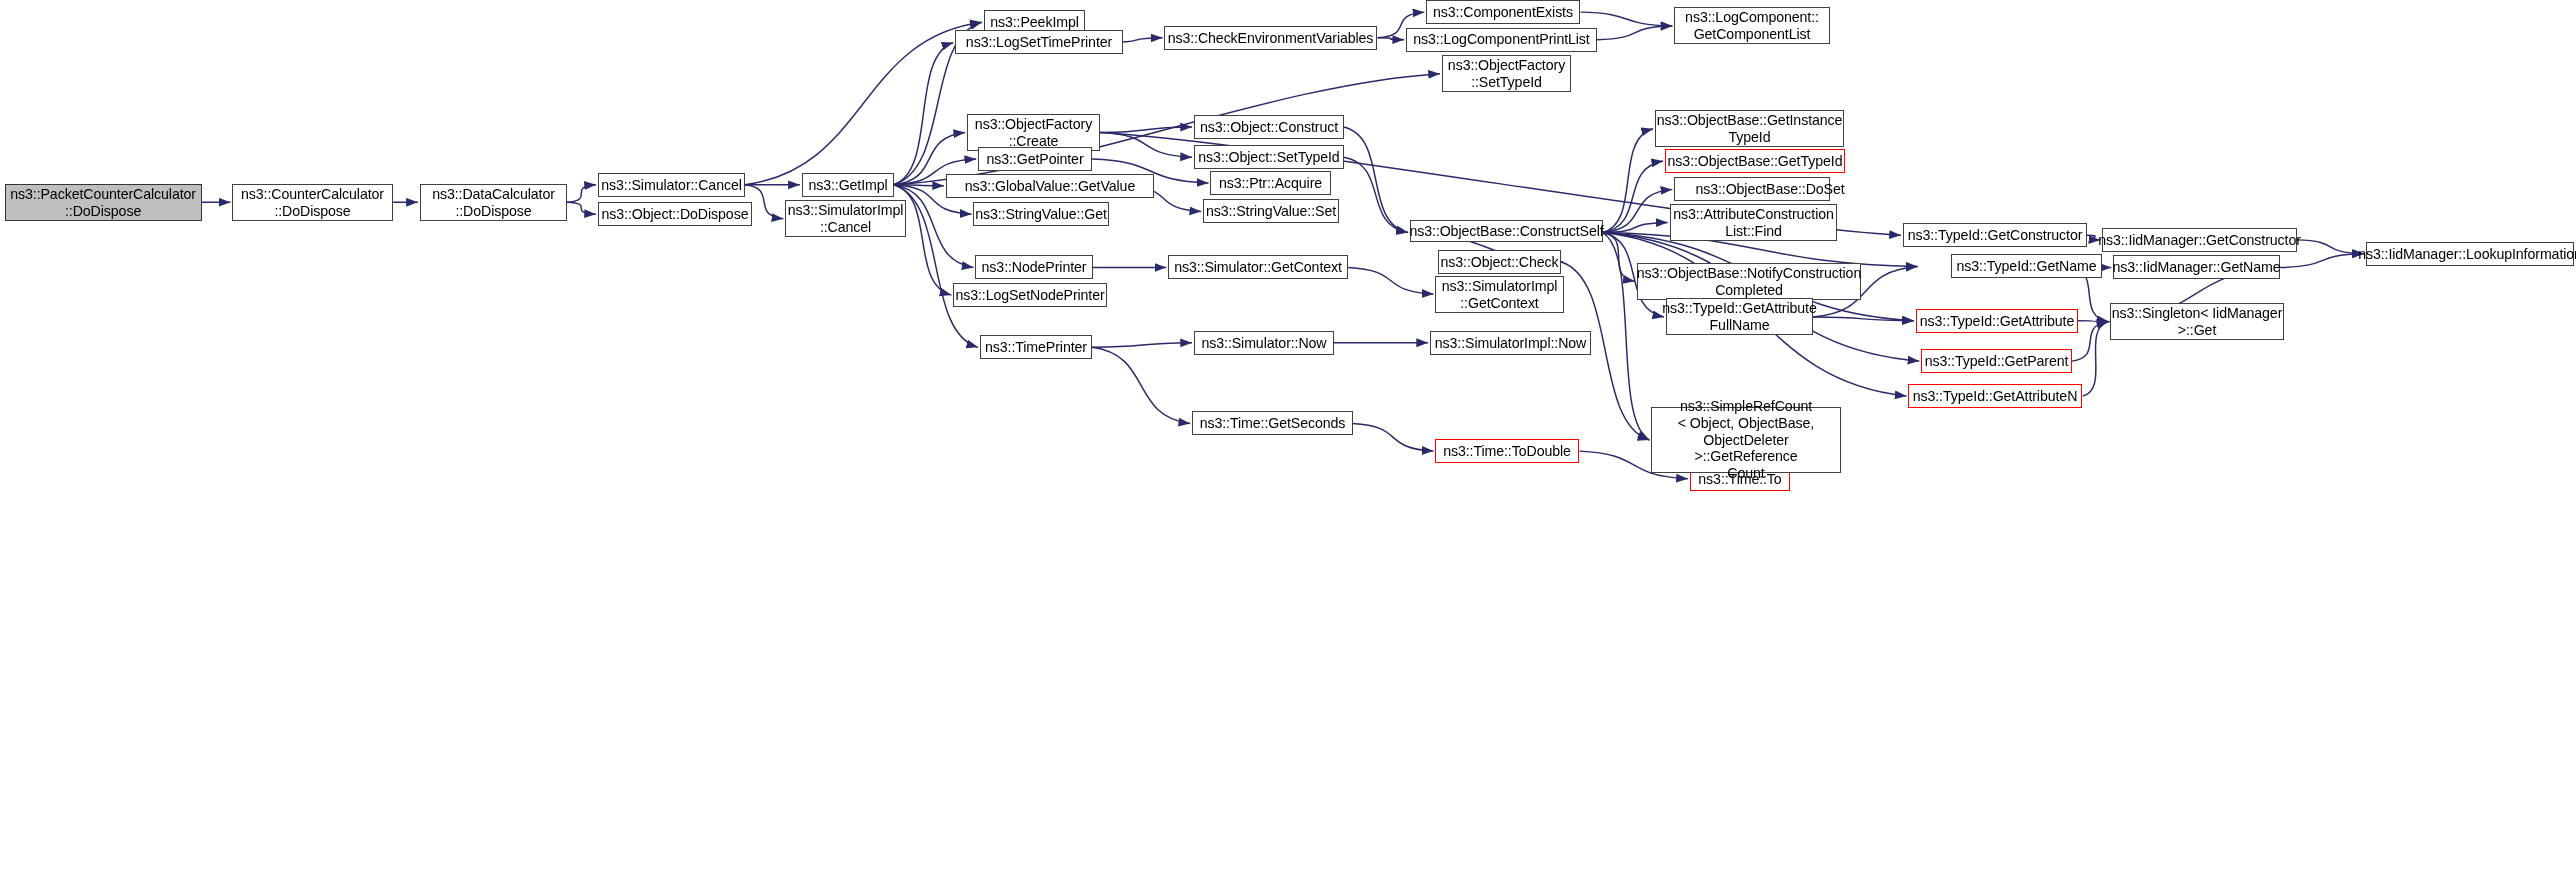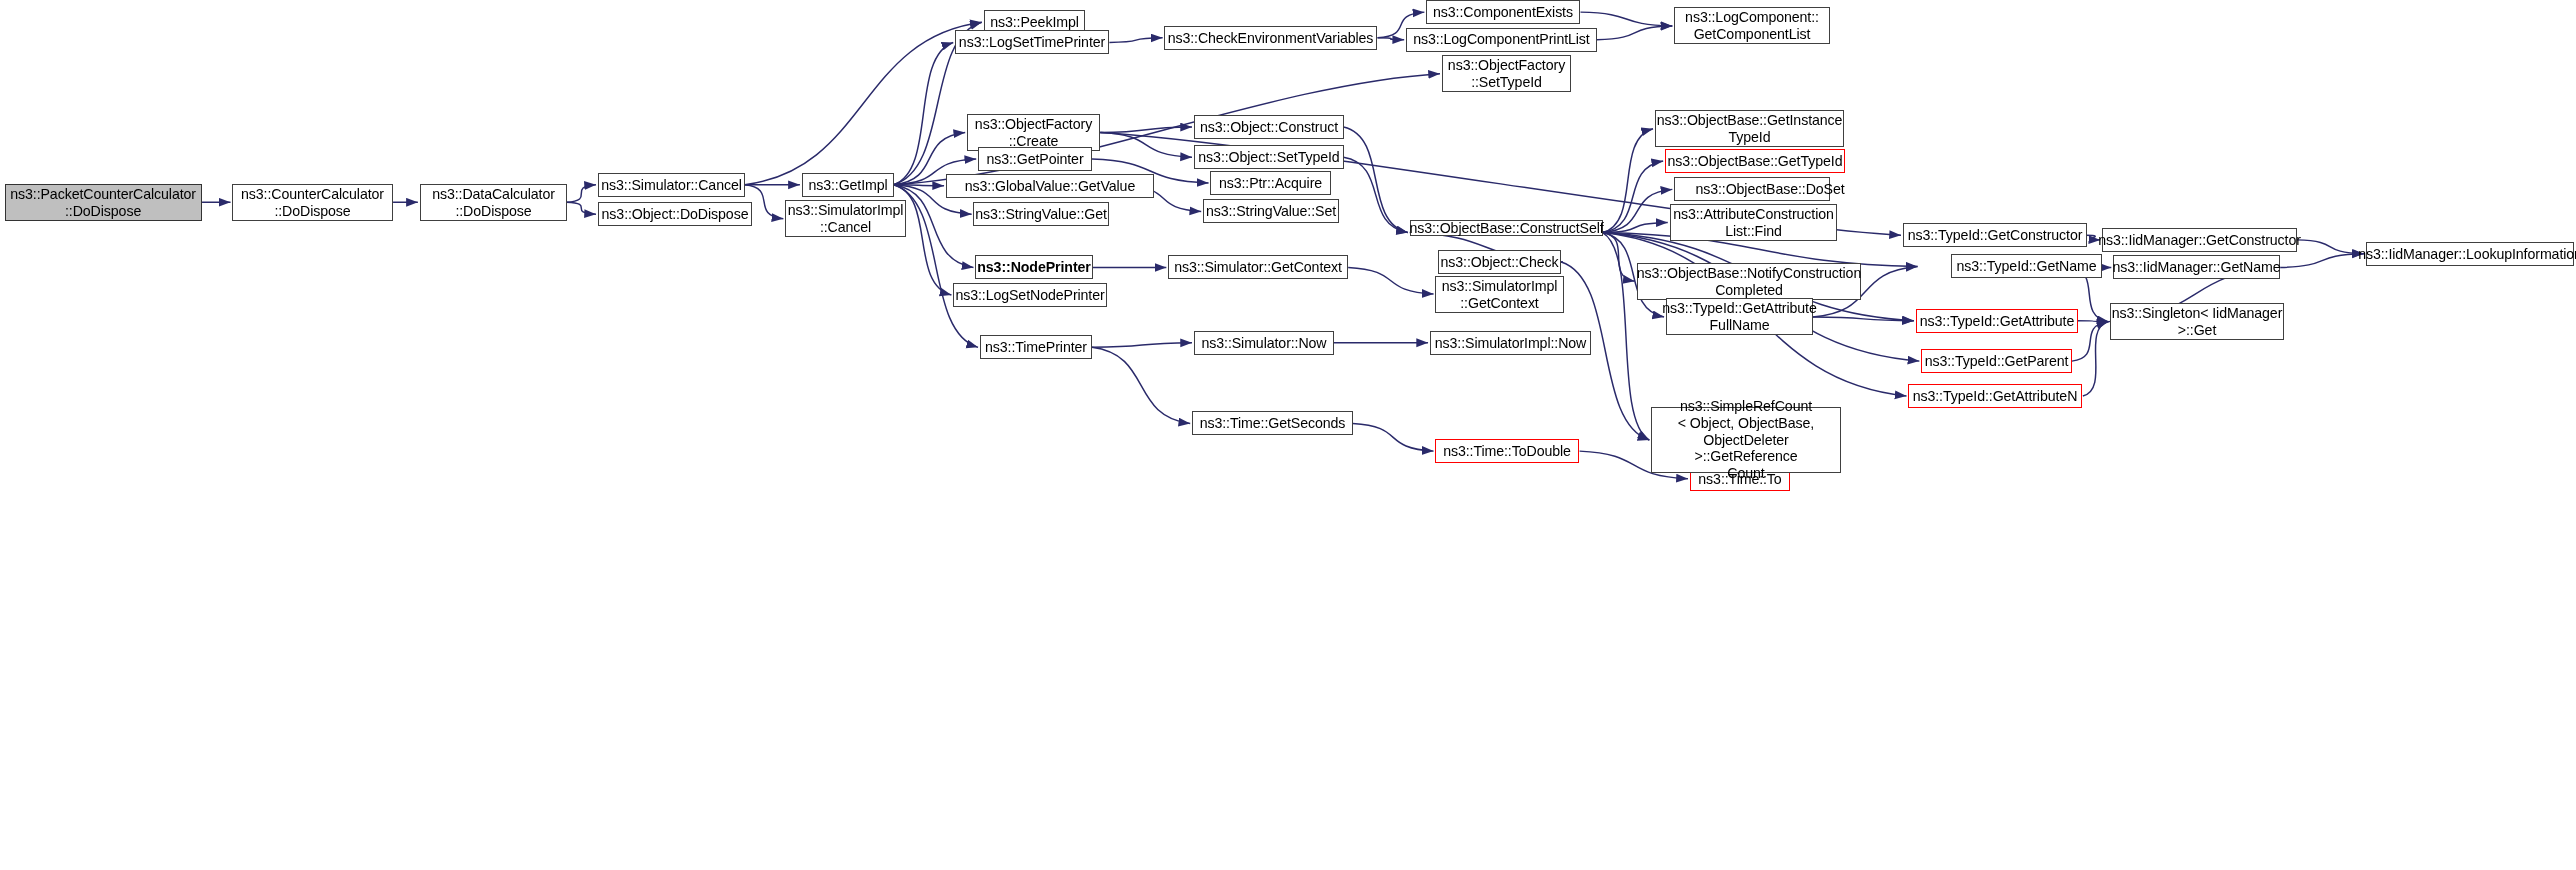--- a/index.html
+++ b/index.html
@@ -111,21 +111,21 @@
       <div class="node" style="left: 232px; top: 184px; width: 161px; height: 37px;">ns3::CounterCalculator
 ::DoDispose</div>
       <div class="node" style="left: 420px; top: 184px; width: 147px; height: 37px;">ns3::DataCalculator
 ::DoDispose</div>
       <div class="node" style="left: 598px; top: 173px; width: 147px; height: 24px;">ns3::Simulator::Cancel</div>
       <div class="node" style="left: 598px; top: 202px; width: 154px; height: 24px;">ns3::Object::DoDispose</div>
       <div class="node" style="left: 802px; top: 173px; width: 92px; height: 24px;">ns3::GetImpl</div>
       <div class="node" style="left: 785px; top: 200px; width: 121px; height: 37px;">ns3::SimulatorImpl
 ::Cancel</div>
       <div class="node" style="left: 984px; top: 10px; width: 101px; height: 24px;">ns3::PeekImpl</div>
-      <div class="node" style="left: 955px; top: 30px; width: 154px; height: 24px;">ns3::LogSetTimePrinter</div>
+      <div class="node" style="left: 955px; top: 30px; width: 168px; height: 24px;">ns3::LogSetTimePrinter</div>
       <div class="node" style="left: 1164px; top: 26px; width: 213px; height: 24px;">ns3::CheckEnvironmentVariables</div>
       <div class="node" style="left: 1426px; top: 0px; width: 154px; height: 24px;">ns3::ComponentExists</div>
       <div class="node" style="left: 1406px; top: 27.6px; width: 191px; height: 24px;">ns3::LogComponentPrintList</div>
       <div class="node" style="left: 1674px; top: 7.3px; width: 156px; height: 37px;">ns3::LogComponent::
 GetComponentList</div>
       <div class="node" style="left: 1442px; top: 55px; width: 129px; height: 37px;">ns3::ObjectFactory
 ::SetTypeId</div>
       <div class="node" style="left: 967px; top: 114px; width: 133px; height: 37px;">ns3::ObjectFactory
 ::Create</div>
       <div class="node" style="left: 1194px; top: 115px; width: 150px; height: 24px;">ns3::Object::Construct</div>
@@ -134,29 +134,29 @@
       <div class="node" style="left: 946px; top: 174px; width: 208px; height: 24px;">ns3::GlobalValue::GetValue</div>
       <div class="node" style="left: 973px; top: 202px; width: 136px; height: 24px;">ns3::StringValue::Get</div>
       <div class="node" style="left: 1210px; top: 171px; width: 121px; height: 24px; text-align: right;">ns3::Ptr::Acquire</div>
       <div class="node" style="left: 1203px; top: 199px; width: 136px; height: 24px;">ns3::StringValue::Set</div>
       <div class="node" style="left: 1655px; top: 110px; width: 189px; height: 37px;">ns3::ObjectBase::GetInstance
 TypeId</div>
       <div class="node red" style="left: 1665px; top: 149px; width: 180px; height: 24px;">ns3::ObjectBase::GetTypeId</div>
       <div class="node" style="left: 1674px; top: 177px; width: 156px; height: 24px; padding-left: 36px;">ns3::ObjectBase::DoSet</div>
       <div class="node" style="left: 1670px; top: 204px; width: 167px; height: 37px;">ns3::AttributeConstruction
 List::Find</div>
-      <div class="node" style="left: 1410px; top: 220px; width: 193px; height: 16px;">ns3::ObjectBase::ConstructSelf</div>
+      <div class="node" style="left: 1410px; top: 220px; width: 193px; height: 22px;">ns3::ObjectBase::ConstructSelf</div>
       <div class="node" style="left: 1438px; top: 250px; width: 123px; height: 24px;">ns3::Object::Check</div>
       <div class="node" style="left: 1435px; top: 276px; width: 129px; height: 37px;">ns3::SimulatorImpl
 ::GetContext</div>
       <div class="node" style="left: 1637px; top: 263px; width: 224px; height: 37px;">ns3::ObjectBase::NotifyConstruction
 Completed</div>
       <div class="node" style="left: 1666px; top: 298px; width: 147px; height: 37px;">ns3::TypeId::GetAttribute
 FullName</div>
-      <div class="node" style="left: 975px; top: 255px; width: 118px; height: 24px; font-weight: bold;">ns3::NodePrinter</div>
+      <div class="node" style="left: 975px; top: 255px; width: 118px; height: 24px;">ns3::NodePrinter</div>
       <div class="node" style="left: 953px; top: 283px; width: 154px; height: 24px;">ns3::LogSetNodePrinter</div>
       <div class="node" style="left: 1168px; top: 255px; width: 180px; height: 24px;">ns3::Simulator::GetContext</div>
       <div class="node" style="left: 980px; top: 335px; width: 112px; height: 24px;">ns3::TimePrinter</div>
       <div class="node" style="left: 1194px; top: 331px; width: 140px; height: 24px;">ns3::Simulator::Now</div>
       <div class="node" style="left: 1430px; top: 331px; width: 161px; height: 24px;">ns3::SimulatorImpl::Now</div>
       <div class="node" style="left: 1192px; top: 411px; width: 161px; height: 24px;">ns3::Time::GetSeconds</div>
       <div class="node red" style="left: 1435px; top: 439px; width: 144px; height: 24px;">ns3::Time::ToDouble</div>
       <div class="node red" style="left: 1690px; top: 467px; width: 100px; height: 24px;">ns3::Time::To</div>
       <div class="node" style="left: 1651px; top: 407px; width: 190px; height: 66px;">ns3::SimpleRefCount
 &lt; Object, ObjectBase,

